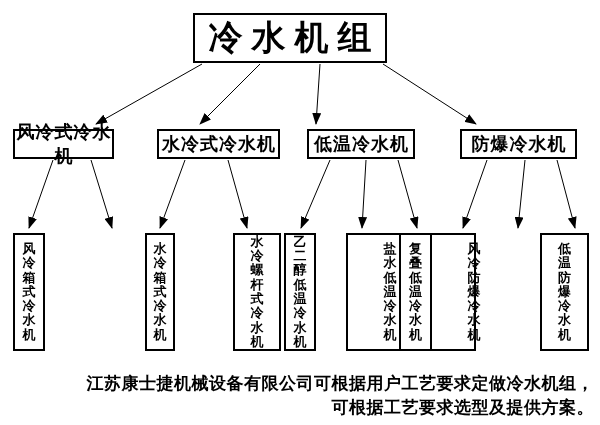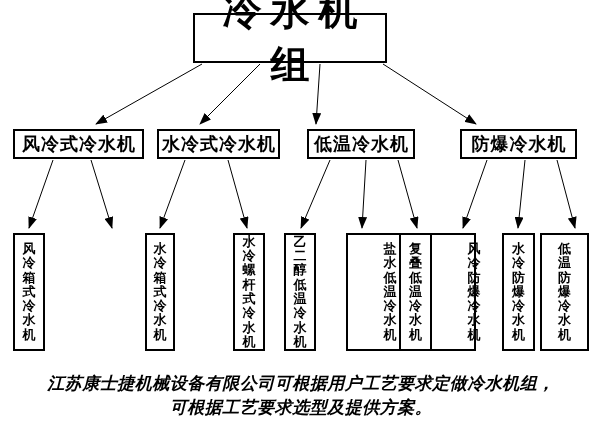--- a/index.html
+++ b/index.html
@@ -24,21 +24,21 @@
     border: 2px solid #000000;
     background: #ffffff;
     display: flex;
     align-items: center;
     justify-content: center;
     text-align: center;
   }
   .root-box {
     left: 193px; top: 13px;
     width: 194px; height: 50px;
-    font-size: 39px;
+    font-size: 34px;
     font-weight: bold;
     letter-spacing: 9px;
     padding-left: 9px; 
   }
   .l2-box {
     top: 129px;
     height: 30px;
     font-size: 18px;
     font-weight: bold;
     letter-spacing: 1px;
@@ -58,22 +58,21 @@
     text-align: center;
   }
   .footer {
     position: absolute;
     left: 8px; top: 371px;
     width: 586px;
     font-size: 17px;
     font-weight: bold;
     line-height: 24px;
     letter-spacing: 0.5px;
-    text-align: center;
-    font-style: italic;
+    text-align: right;
   }
 </style>
 </head>
 <body>
 
 <div class="canvas">
 
   <svg class="arrow-layer" width="600" height="425" viewBox="0 0 600 425" xmlns="http://www.w3.org/2000/svg">
     <defs>
       <marker id="ah" markerWidth="12" markerHeight="9" refX="11" refY="4.5" orient="auto" markerUnits="userSpaceOnUse">
@@ -95,57 +94,54 @@
     <line x1="398" y1="160" x2="417" y2="228" stroke="#000" stroke-width="1" marker-end="url(#ah)"></line>
     <line x1="487" y1="160" x2="463" y2="228" stroke="#000" stroke-width="1" marker-end="url(#ah)"></line>
     <line x1="525" y1="160" x2="518" y2="228" stroke="#000" stroke-width="1" marker-end="url(#ah)"></line>
     <line x1="557" y1="160" x2="575" y2="228" stroke="#000" stroke-width="1" marker-end="url(#ah)"></line>
   </svg>
 
   <div class="box root-box">
     <span>冷水机组</span>
   </div>
 
-  <div class="box l2-box" style="left:13px;  width:131px;">
+  <div class="box l2-box" style="left:13px;  width:101px;">
     <span>风冷式冷水机</span>
   </div>
   <div class="box l2-box" style="left:157px; width:123px;">
     <span>水冷式冷水机</span>
   </div>
   <div class="box l2-box" style="left:307px; width:108px;font-family:Liberation Mono, monospace;">
     <span>低温冷水机</span>
   </div>
   <div class="box l2-box" style="left:460px; width:117px;">
     <span>防爆冷水机</span>
   </div>
 
   <div class="box v-box" style="left:13px;  width:32px;">
     <span class="vtext">风冷箱式冷水机</span>
   </div>
   <div class="box v-box" style="left:145px; width:30px;">
     <span class="vtext">水冷箱式冷水机</span>
   </div>
-  <div class="box v-box" style="left:233px; width:32px;">
+  <div class="box v-box" style="left:233px; width:48px;">
     <span class="vtext">水冷螺杆式冷水机</span>
   </div>
   <div class="box v-box" style="left:284px; width:32px;">
     <span class="vtext">乙二醇低温冷水机</span>
   </div>
   <div class="box v-box" style="left:346px; width:56px;padding-left:32px;">
     <span class="vtext">盐水低温冷水机</span>
   </div>
   <div class="box v-box" style="left:399px; width:33px;">
     <span class="vtext">复叠低温冷水机</span>
   </div>
   <div class="box v-box" style="left:430px; width:18px;padding-left:42px;">
     <span class="vtext">风冷防爆冷水机</span>
   </div>
-  <div class="box v-box" style="left:502px; width:33px;">
-    <span class="vtext">水冷防爆冷水机</span>
-  </div>
   <div class="box v-box" style="left:540px; width:49px;">
     <span class="vtext">低温防爆冷水机</span>
   </div>
 
   <div class="footer">
     <div>江苏康士捷机械设备有限公司可根据用户工艺要求定做冷水机组，</div>
     <div>可根据工艺要求选型及提供方案。</div>
   </div>
 
 </div>

